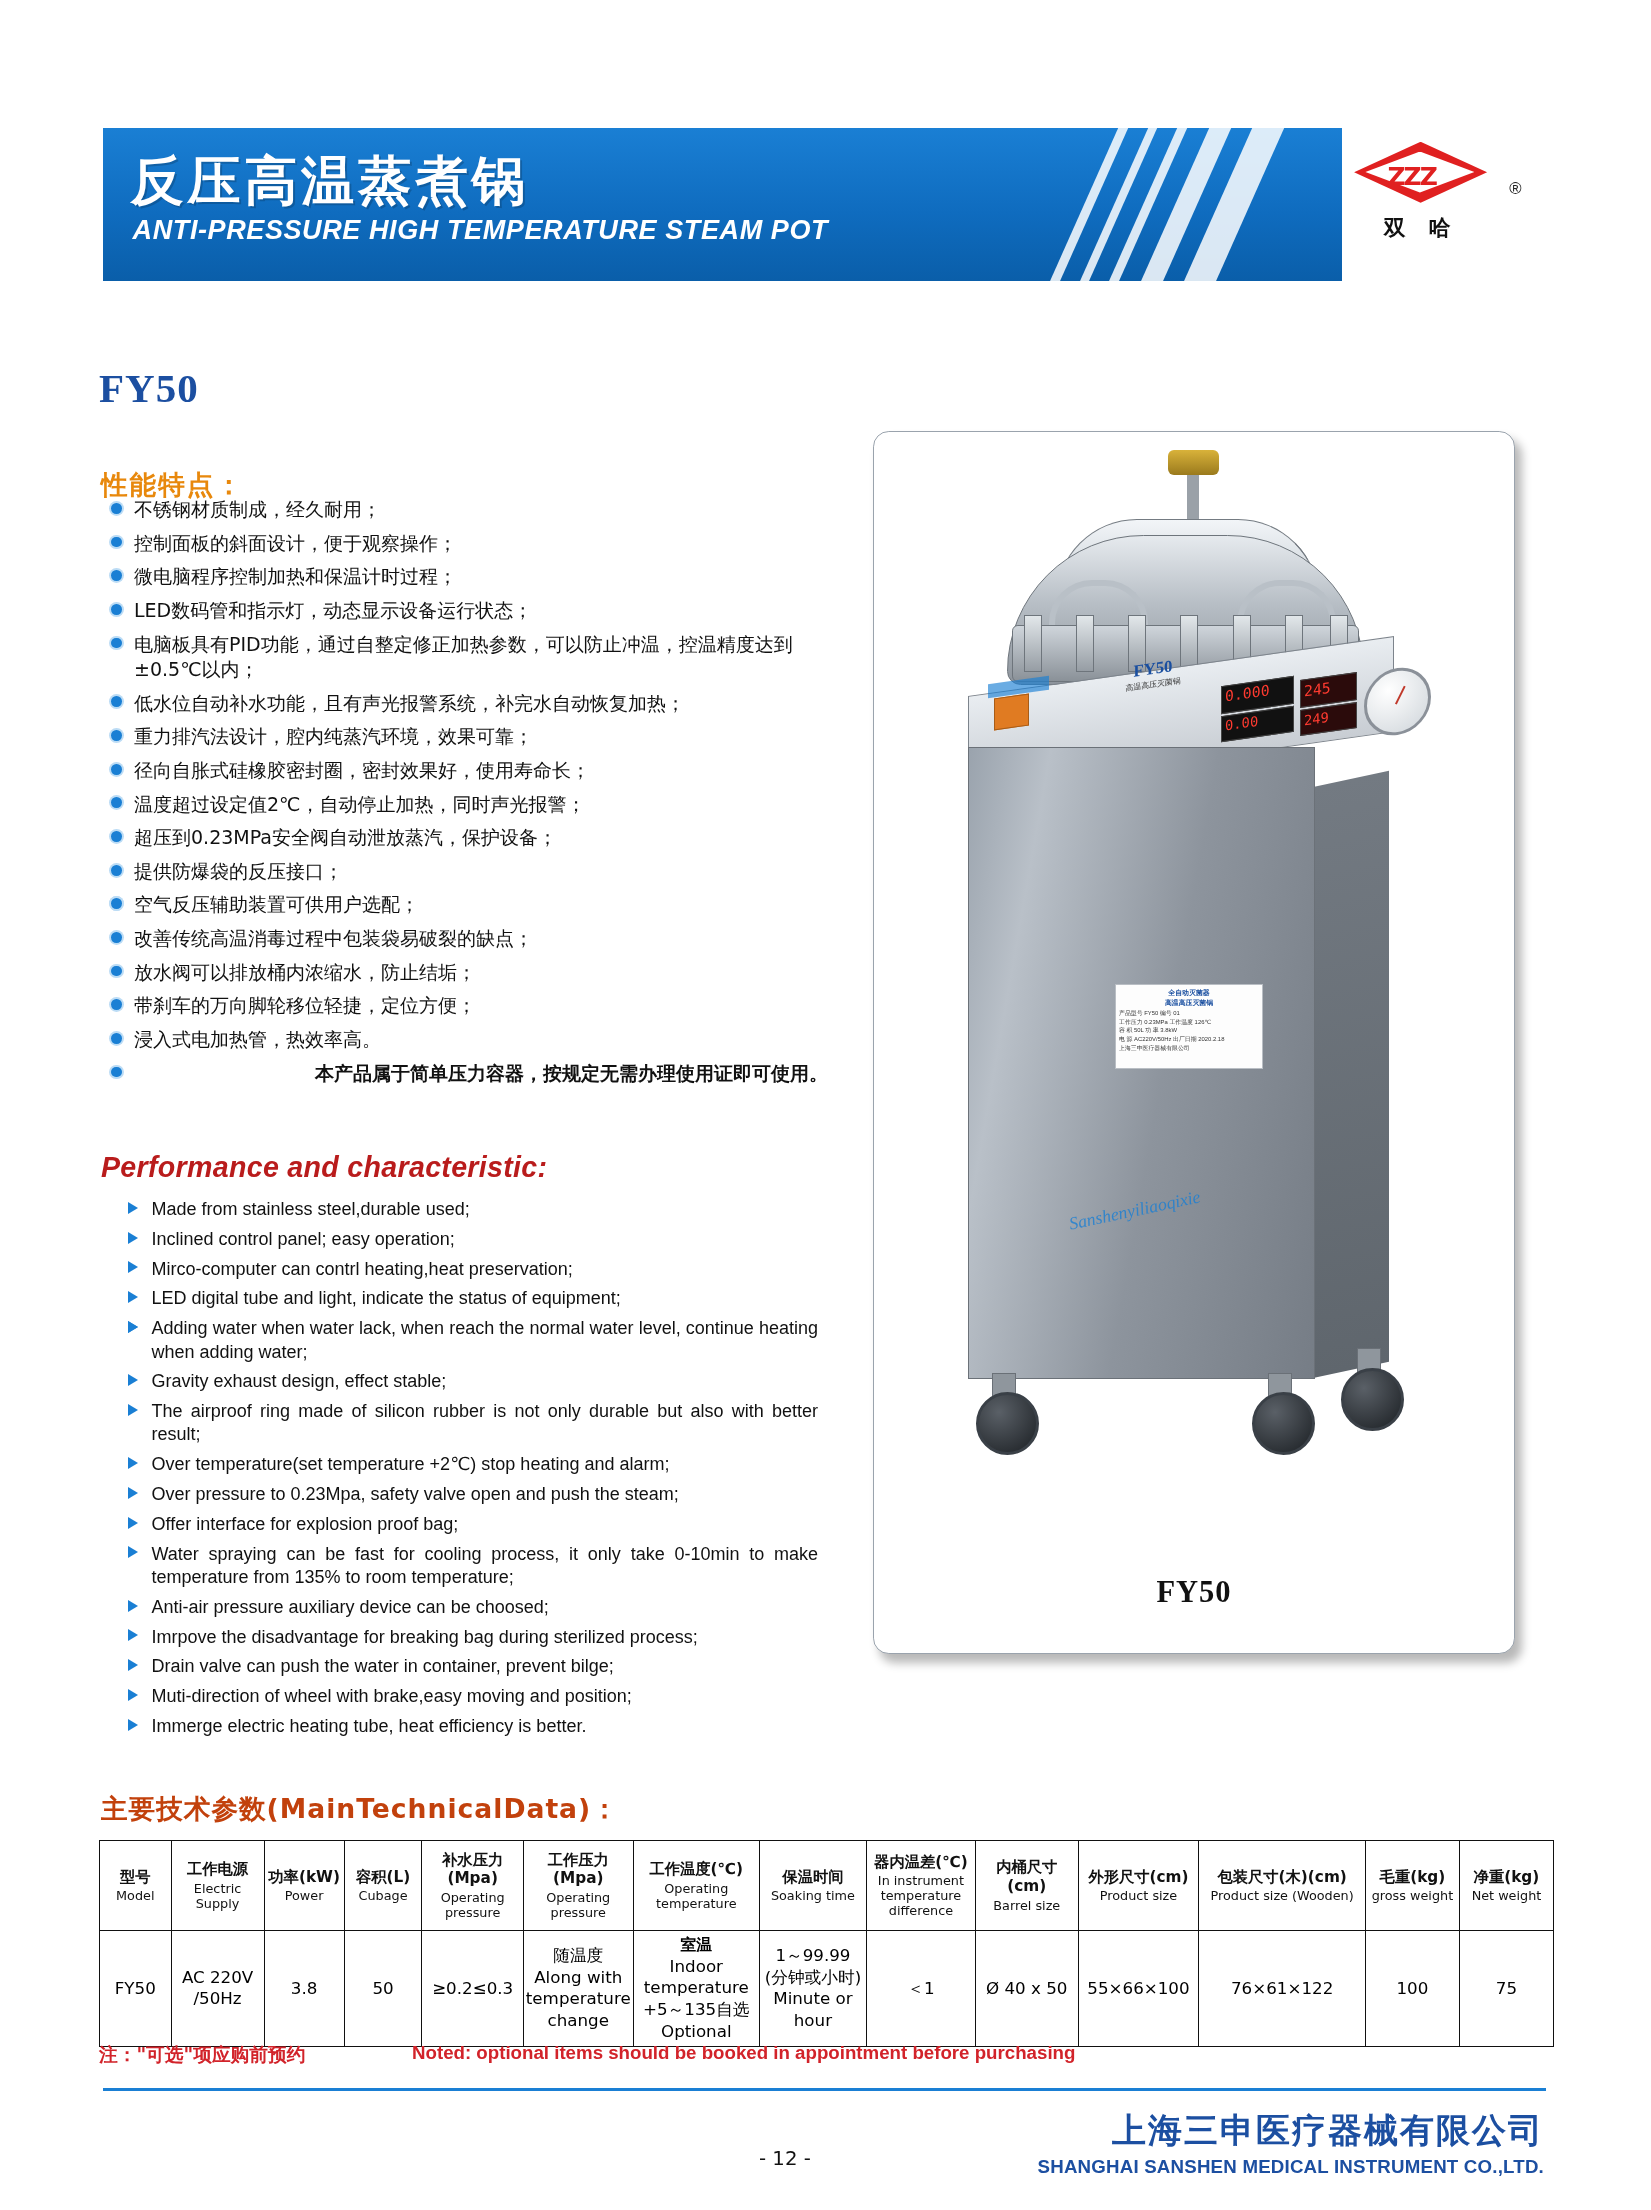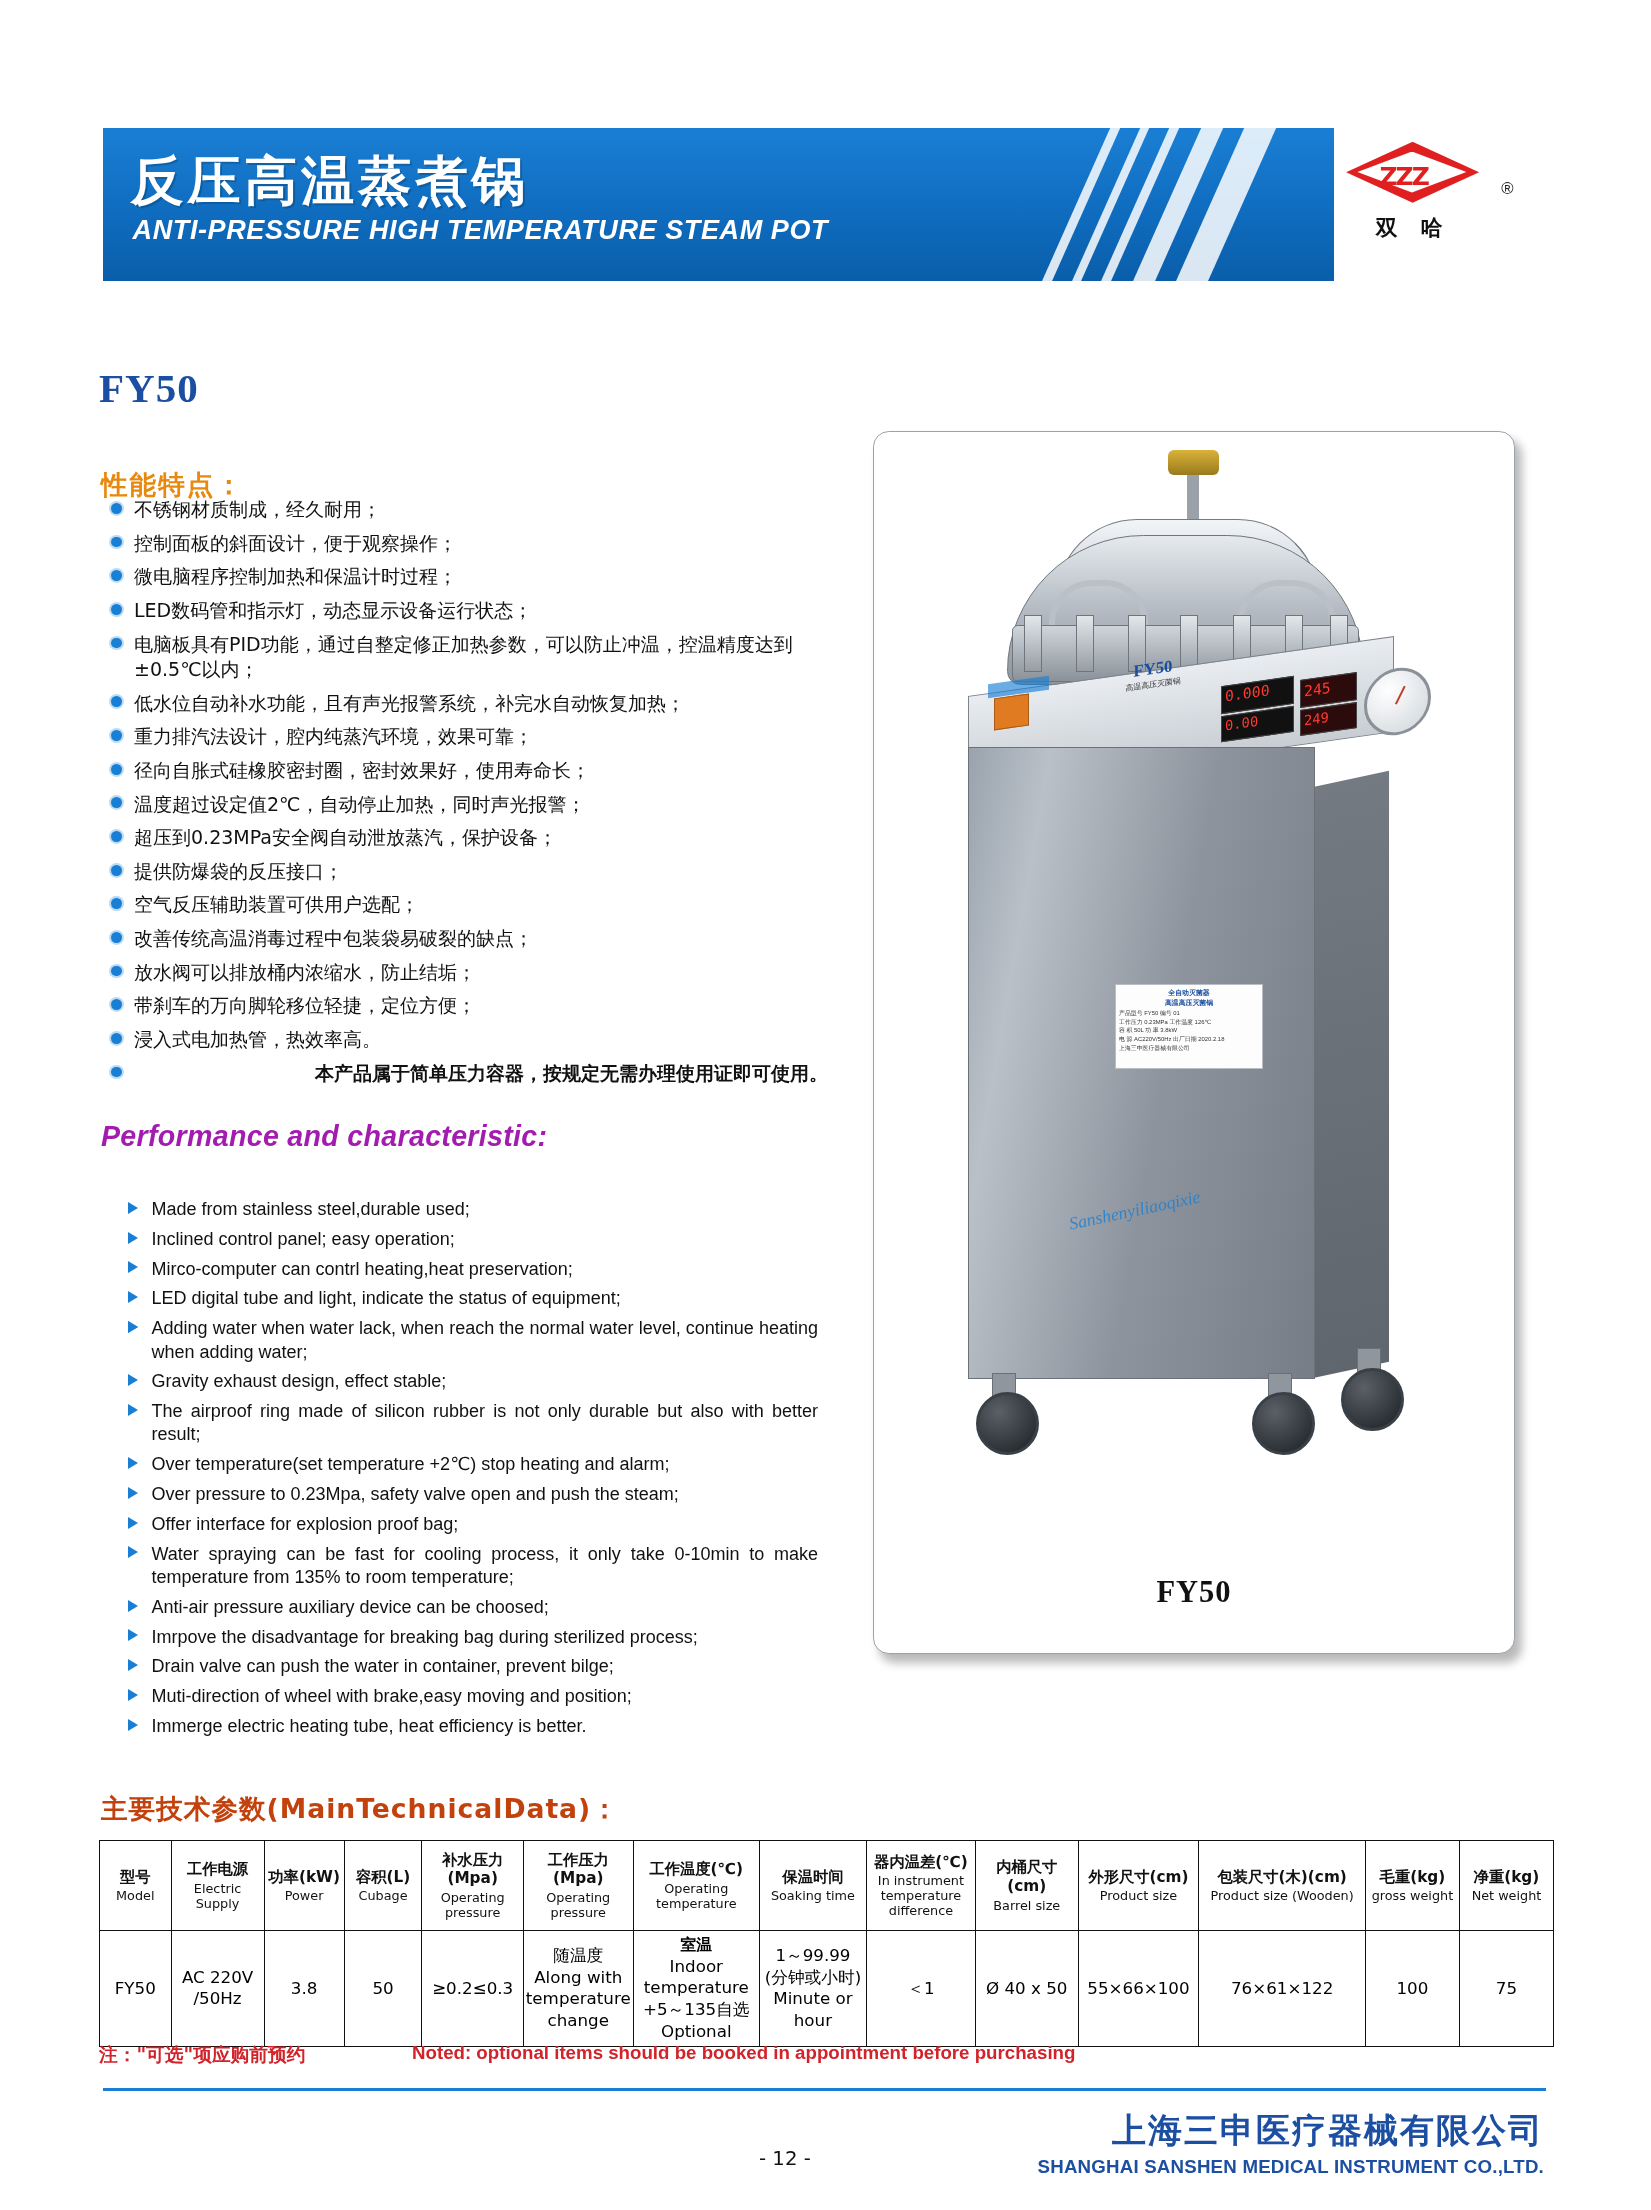--- a/index.html
+++ b/index.html
@@ -10,20 +10,21 @@
     position:relative;
     overflow:hidden;
   }
   .page{position:relative;width:1652px;height:2211px;}
 
   
   .banner{
     position:absolute;left:103px;top:128px;width:1443px;height:153px;
     background:linear-gradient(180deg,#1a7fd4 0%,#0f6cbf 55%,#0a5ea9 100%);
     overflow:hidden;
+    padding-left:8px;
   }
   .banner .stripes{
     position:absolute;right:177px;top:-29.6px;width:296px;height:227px;
     transform:skewX(-24deg);
   }
   .banner .stripes i{
     position:absolute;top:0;height:227px;background:#ffffff;opacity:.85;display:block;
   }
   .banner .stripes i:nth-child(1){left:0px;width:9.9px;}
   .banner .stripes i:nth-child(2){left:29.6px;width:9.9px;}
@@ -93,22 +94,22 @@
     font-family:"DejaVu Sans","Liberation Sans",sans-serif;
     font-size:19px;color:#111;line-height:1.33;
   }
   ul.cn-list li .dot{
     position:absolute;left:11.8px;top:5.9px;width:10.8px;height:10.8px;border-radius:50%;
     background:#1a7fd4;box-shadow:0 0 0 2px #bcdcf5;
   }
   ul.cn-list li.bold{font-weight:bold;text-align:right;}
 
   .sec-title-en{
-    position:absolute;left:101px;top:1120px;
-    font-size:28.6px;font-weight:bold;font-style:italic;color:#a21caf;letter-spacing:0.3px;
+    position:absolute;left:101px;top:1151px;
+    font-size:28.6px;font-weight:bold;font-style:italic;color:#b91c1c;letter-spacing:0.3px;
   }
   ul.en-list{
     position:absolute;left:103px;top:1182px;width:699px;
     margin:16px;padding:0;list-style:none;
   }
   ul.en-list li{
     position:relative;padding-left:32.5px;margin-bottom:6.4px;
     font-size:18px;color:#111;line-height:1.30;text-align:justify;
   }
   ul.en-list li .tri{

